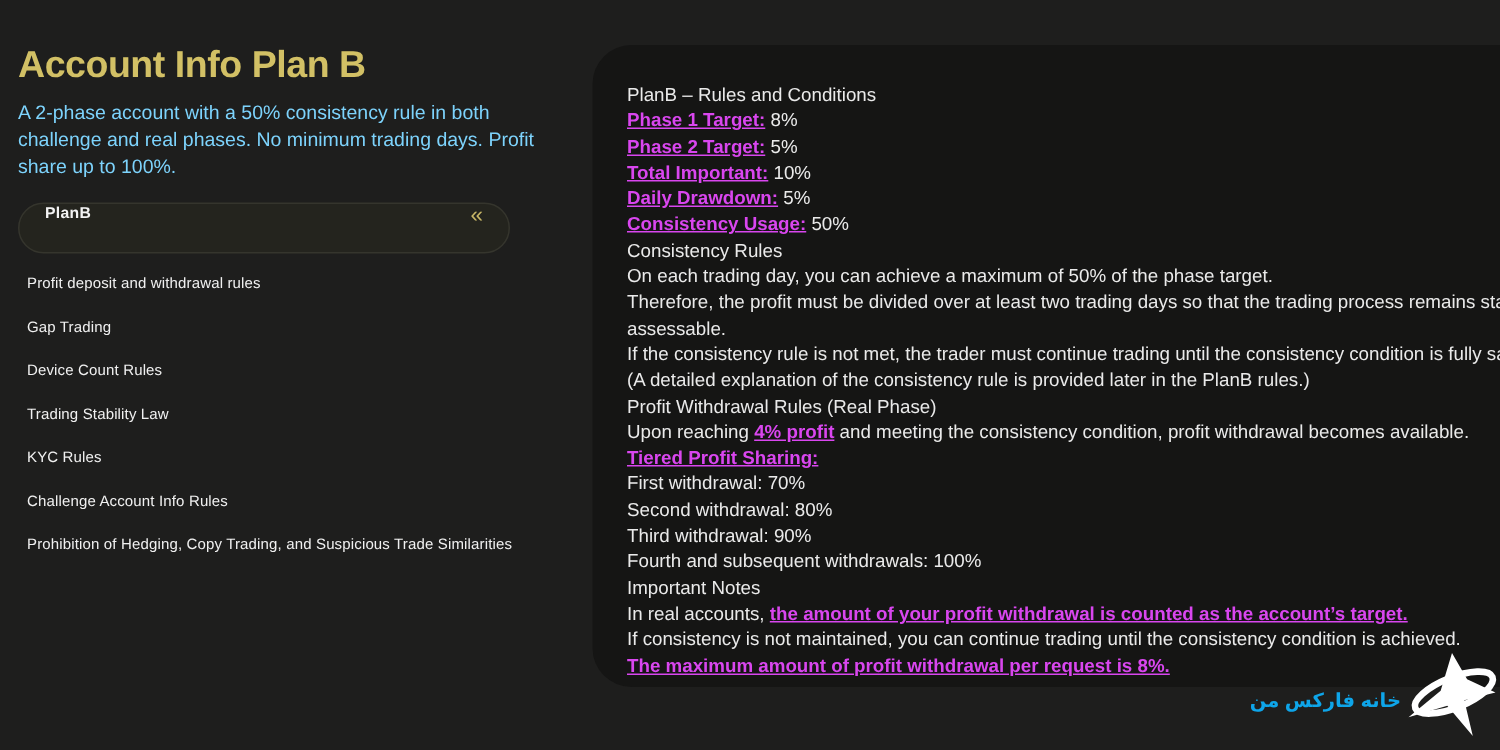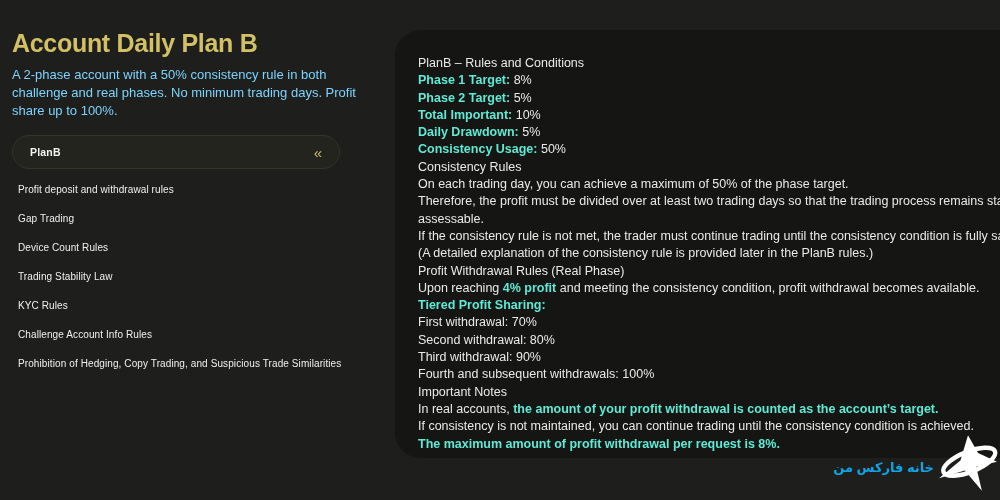--- a/index.html
+++ b/index.html
@@ -17,61 +17,61 @@
     margin:0;font-size:25px;font-weight:bold;letter-spacing:-0.3px;
     color:#d2c065;line-height:30px;
   }
   .plan-desc{
     margin:8px 0 0 0;width:352px;font-size:13px;line-height:18px;
     color:#7dd3fc;
   }
   .plan-select{
     margin-top:15px;width:328px;height:34px;border-radius:17px;
     background:#24241e;border:1px solid #35352d;
-    display:flex;align-items:center;justify-content:space-between;
+    display:flex;justify-content:space-between;
     padding:0 17px;box-sizing:border-box;cursor:pointer;
   }
   .plan-select .val{font-size:10.5px;font-weight:bold;color:#f3f3f3;letter-spacing:.2px;}
   .plan-select .chev{font-size:15px;color:#c9b767;line-height:1;}
   .menu{list-style:none;margin:6px 0 0 0;padding:0;}
   .menu li{
     height:29px;display:flex;align-items:center;
     font-size:10px;color:#f0f0f0;padding-left:6px;letter-spacing:.1px;
     cursor:pointer;white-space:nowrap;
   }
 
   
   .panel{
     position:absolute;left:395px;top:30px;width:845px;height:428px;
     background:#151514;border-radius:26px;box-sizing:border-box;
     padding:25px 0 0 23px;overflow:hidden;
   }
   .panel .line{
     font-size:12.5px;line-height:17.3px;color:#eaeaea;white-space:nowrap;
   }
-  .panel .line b{font-weight:bold;color:#5eead4;}
+  .panel .line b{font-weight:bold;color:#d946ef;text-decoration:underline;}
 
   
   .watermark{
     position:absolute;right:0px;bottom:8px;display:flex;align-items:center;
     gap:2px;color:#ffffff;
   }
   .wm-text{
     font-size:13px;font-weight:bold;color:#0ea5e9;direction:rtl;
     transform:translateY(4px);
   }
   .wm-icon{width:64px;height:58px;display:block;}
 </style>
 </head>
 <body>
 
 <div class="stage">
 
   <aside class="left">
-    <h1 class="page-title">Account Daily Plan B</h1>
+    <h1 class="page-title">Account Info Plan B</h1>
     <p class="plan-desc">A 2-phase account with a 50% consistency rule in both challenge and real phases. No minimum trading days. Profit share up to 100%.</p>
 
     <div class="plan-select">
       <span class="val">PlanB</span>
       <span class="chev">«</span>
     </div>
 
     <ul class="menu">
         <li>Profit deposit and withdrawal rules</li>
         <li>Gap Trading</li>

